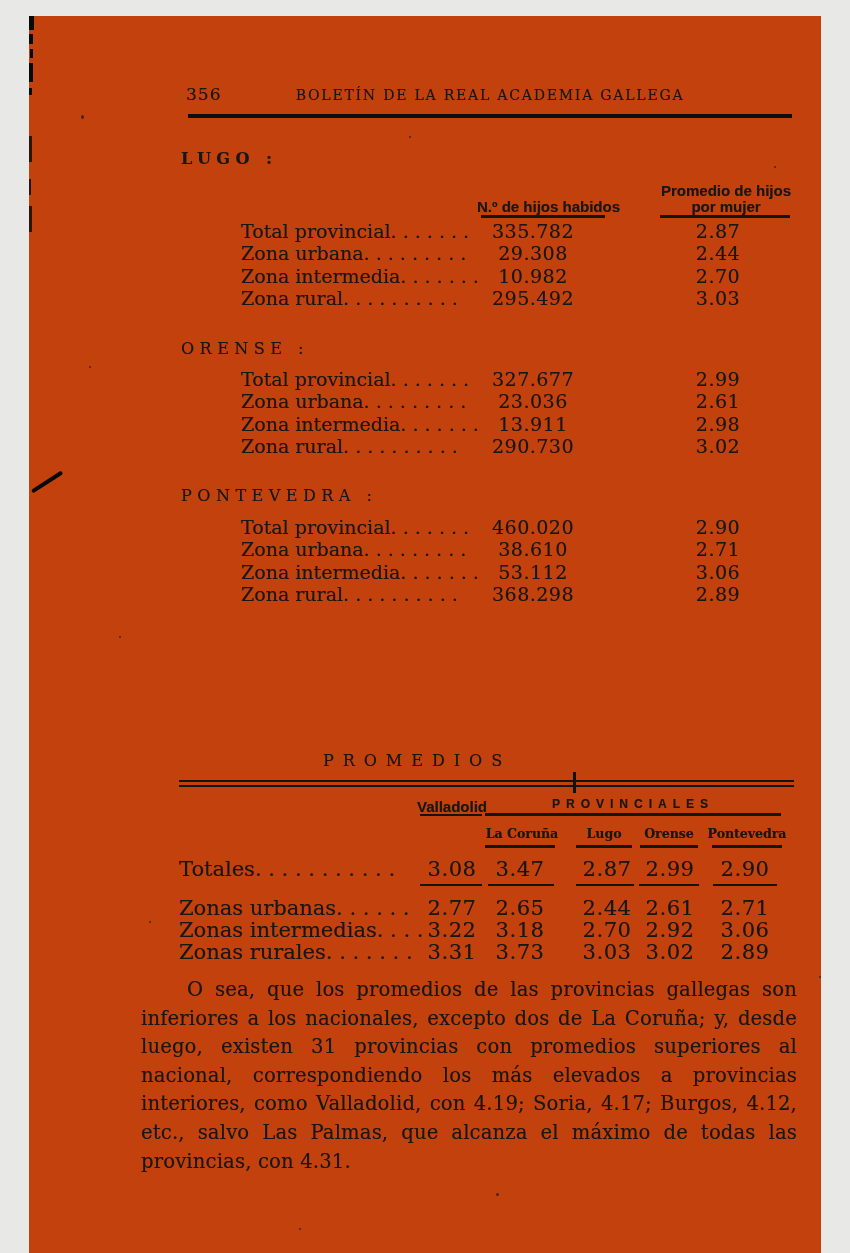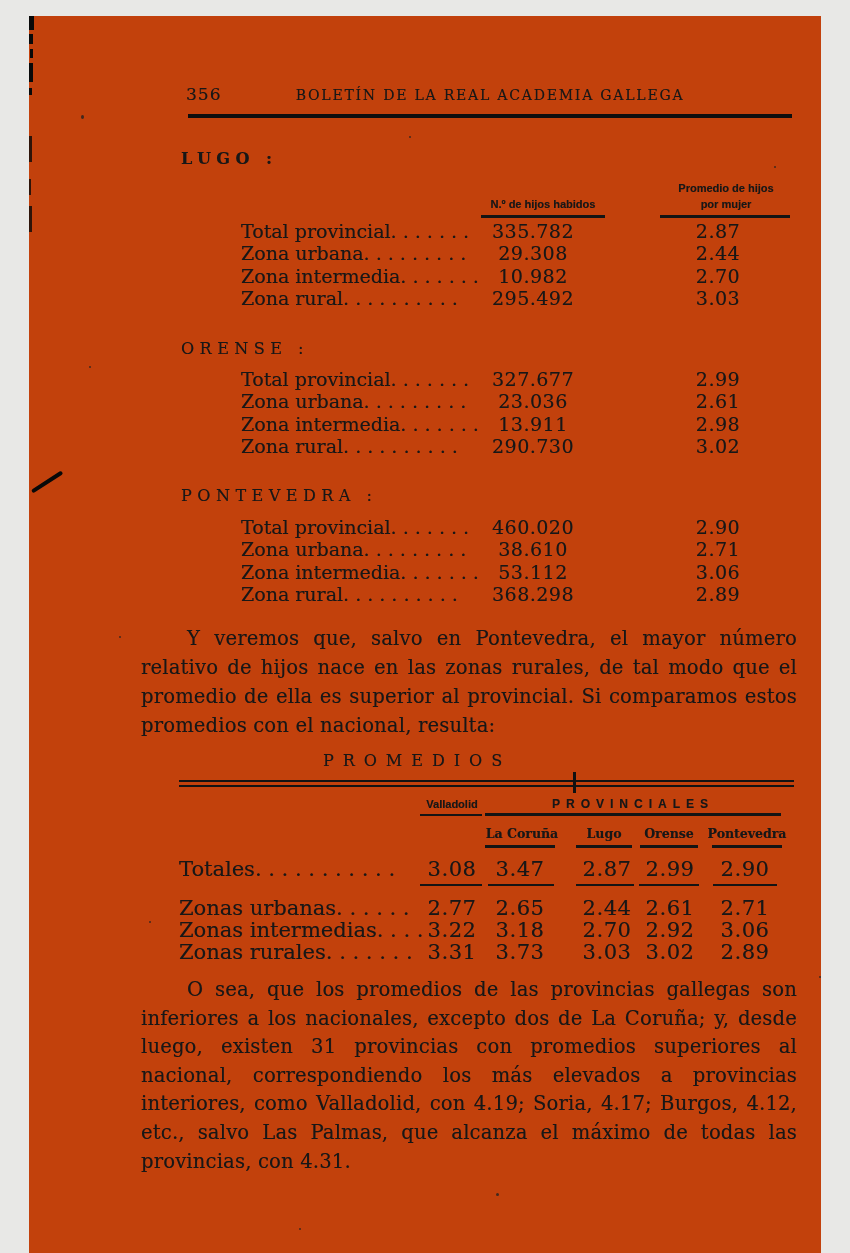--- a/index.html
+++ b/index.html
@@ -13,21 +13,21 @@
     overflow:hidden;
     text-shadow:0.25px 0.25px 0 rgba(25,25,25,0.45);
   }
   .abs{position:absolute;}
   
   .pagenum{left:157px;top:68px;font-size:17px;letter-spacing:1px;}
   .jtitle{left:160px;top:71px;width:602px;text-align:center;font-size:14px;letter-spacing:1.8px;white-space:nowrap;}
   .headrule{left:159px;top:98px;width:604px;height:3.5px;background:#0e0e0e;}
   
   .sectitle{font-size:16px;letter-spacing:5.5px;white-space:nowrap;left:152px;}
-  .colhead{font-family:"Liberation Sans","DejaVu Sans",sans-serif;font-weight:bold;font-size:11px;text-align:center;white-space:nowrap;}
+  .colhead{font-family:"Liberation Sans","DejaVu Sans",sans-serif;font-weight:bold;font-size:15px;text-align:center;white-space:nowrap;}
   .ul{position:absolute;background:#141414;}
   .zrows{left:0;width:850px;}
   .zrow{display:flex;align-items:baseline;height:22.4px;line-height:22.4px;padding-left:212px;font-size:19px;white-space:nowrap;}
   .zlabel{flex:none;width:248px;overflow:hidden;}
   .znum{flex:none;width:88px;text-align:center;letter-spacing:0.5px;}
   .zavg{flex:none;width:130px;margin-left:76px;text-align:center;letter-spacing:0.5px;}
   
   .para{position:absolute;left:112px;width:656px;font-size:19.5px;line-height:29px;text-align:justify;text-indent:46px;letter-spacing:0.2px;margin:0;}
   
   .ptitle{left:80px;width:616px;top:735px;text-align:center;font-size:16px;letter-spacing:9px;white-space:nowrap;}
@@ -146,21 +146,20 @@
       <span class="znum">53.112</span>
       <span class="zavg">3.06</span>
     </div>
     <div class="zrow">
       <span class="zlabel">Zona rural. . . . . . . . . .</span>
       <span class="znum">368.298</span>
       <span class="zavg">2.89</span>
     </div>
   </div>
 
-  <p class="para" style="top:608px;">Y veremos que, salvo en Pontevedra, el mayor número relativo de hijos nace en las zonas rurales, de tal modo que el promedio de ella es superior al provincial. Si comparamos estos promedios con el nacional, resulta:</p>
 
   <div class="abs ptitle">PROMEDIOS</div>
   <div class="abs dblrule"></div>
   <div class="abs tick"></div>
 
   <span class="abs colhead natlabel">Valladolid</span>
   <div class="ul" style="left:391px;top:798px;width:62px;height:2px;"></div>
   <span class="abs colhead provlabel">PROVINCIALES</span>
   <div class="ul" style="left:456px;top:797px;width:296px;height:3px;"></div>
 

